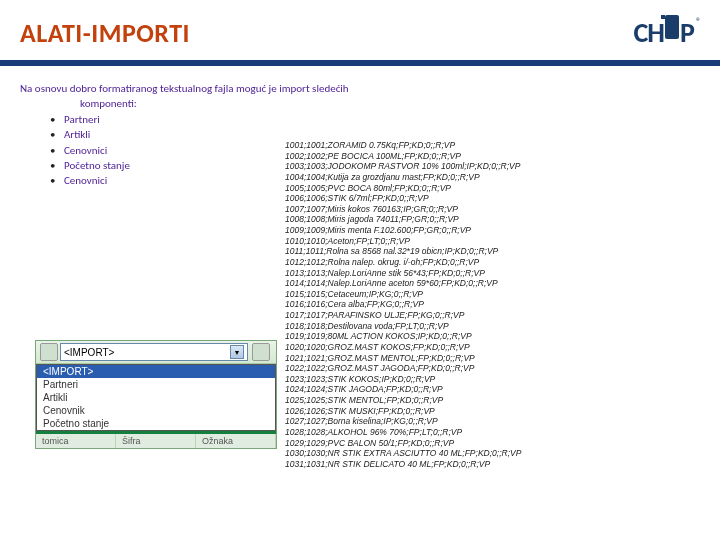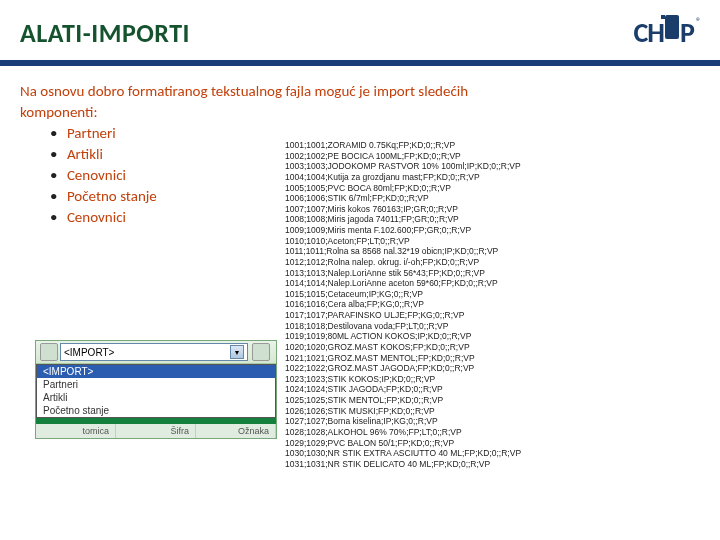--- a/index.html
+++ b/index.html
@@ -14,21 +14,21 @@
   }
   .header {
     display: flex;
     justify-content: space-between;
     align-items: center;
     padding: 15px 20px 10px 20px;
   }
   .title {
     font-size: 26px;
     font-weight: bold;
-    color: #14532d;
+    color: #c2410c;
     letter-spacing: 0.5px;
   }
   .logo {
     display: flex;
     align-items: flex-start;
     font-size: 28px;
     font-weight: 900;
     color: #1a3d6a;
     letter-spacing: -1px;
   }
@@ -50,29 +50,30 @@
     left: -4px;
   }
   .logo sup { font-size: 10px; font-weight: normal; margin-left: 2px;}
   .hr {
     height: 6px;
     background: #1a3d7a;
     margin: 0 0 15px 0;
   }
   .content {
     padding: 0 20px;
-    font-size: 15px;
-    color: #c2410c;
+    font-size: 11px;
+    color: #4c1d95;
     line-height: 1.4;
   }
   .intro {
     margin-bottom: 0;
   }
   .intro .indent {
     display: block;
+    margin-left: 60px;
   }
   ul.bullets {
     list-style: none;
     padding: 0;
     margin: 0 0 0 30px;
   }
   ul.bullets li::before {
     content: "• ";
     color: #222;
     margin-right: 6px;
@@ -81,20 +82,21 @@
     position: absolute;
     top: 140px;
     left: 285px;
     width: 415px;
     font-family: Tahoma, Verdana, sans-serif;
     font-size: 8.5px;
     line-height: 1.25;
     color: #222;
     white-space: pre;
     filter: blur(0.3px);
+    font-style: italic;
   }
   .dropdown-shot {
     position: absolute;
     top: 340px;
     left: 35px;
     width: 240px;
     font-family: Tahoma, Arial, sans-serif;
     font-size: 10px;
     background: #a3a3a3;
     border: 1px solid #7aa77a;
@@ -147,24 +149,23 @@
     padding: 1px 6px;
     color: #333;
   }
   .dd-list li.sel {
     background: #2a5db0;
     color: #fff;
   }
   .dd-bottom {
     display: flex;
     background: #e0ece0;
-    border-top: 6px solid #15803d;
+    border-top: 3px solid #15803d;
     font-size: 9px;
     color: #555;
-    text-align: right;
   }
   .dd-bottom span {
     flex: 1;
     padding: 2px 6px;
     border-right: 1px solid #bcd3bc;
   }
 </style>
 </head>
 <body>
 
@@ -231,20 +232,21 @@
     <div class="dd-select">
       <span>&lt;IMPORT&gt;</span>
       <span class="arrow">▼</span>
     </div>
     <div class="tool" style="margin-left:4px;"></div>
   </div>
   <ul class="dd-list">
     <li class="sel">&lt;IMPORT&gt;</li>
     <li>Partneri</li>
     <li>Artikli</li>
+    <li>Cenovnik</li>
     <li>Početno stanje</li>
   </ul>
   <div class="dd-bottom">
     <span>tomica</span>
     <span>Šifra</span>
     <span>Ožnaka</span>
   </div>
 </div>
 
 </body></html>

